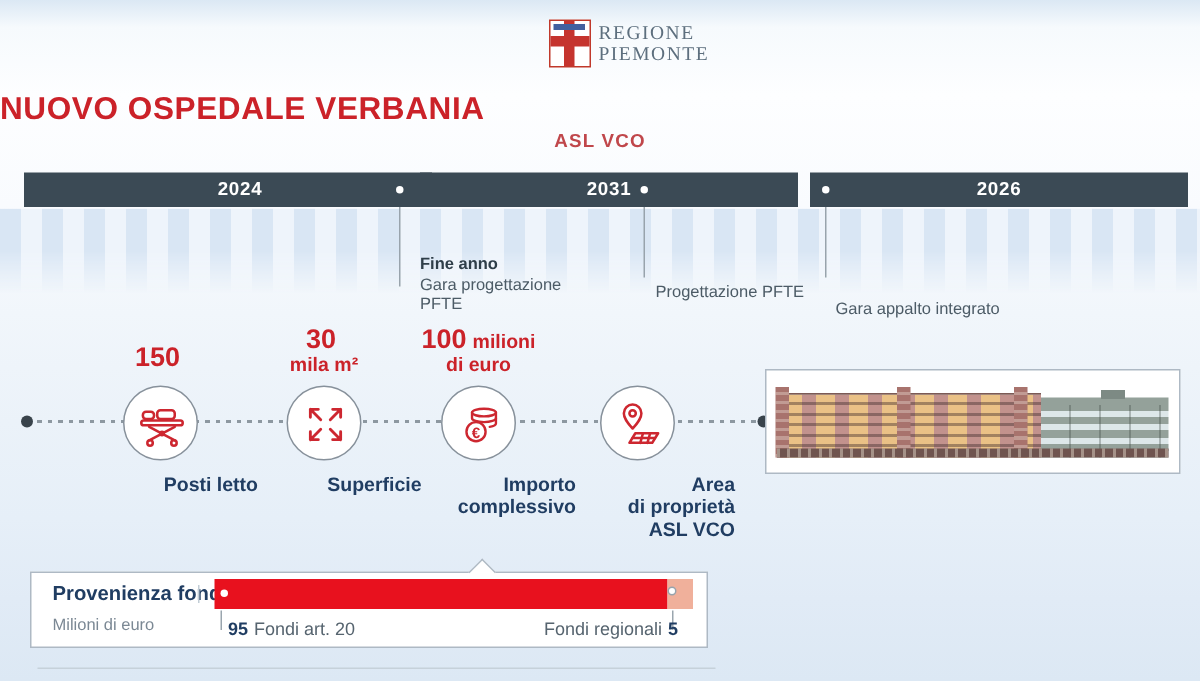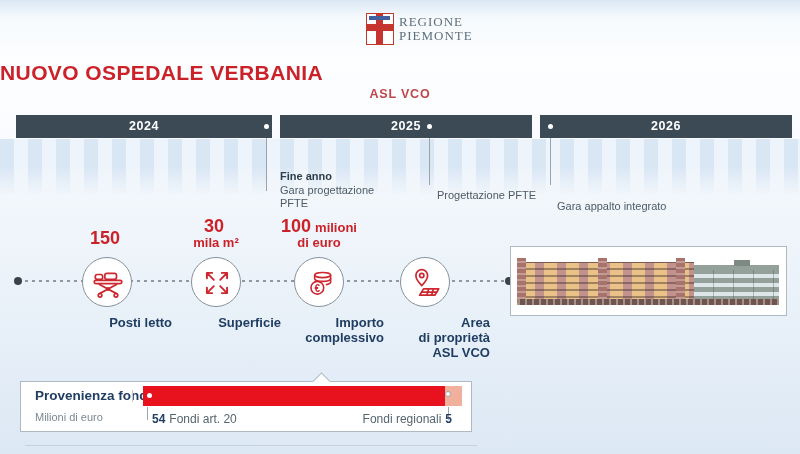--- a/index.html
+++ b/index.html
@@ -18,21 +18,21 @@
   .title{position:absolute;left:0;right:0;top:61px;font-size:21px;font-weight:bold;color:#cb2229;letter-spacing:.4px;}
   .subtitle{position:absolute;left:0;right:0;top:87px;text-align:center;font-size:12.5px;font-weight:bold;color:#c0474b;letter-spacing:.8px;}
   
   .stripes{position:absolute;left:0;right:0;top:139px;height:57px;
     background:repeating-linear-gradient(90deg,#d9e6f4 0 14px,#eef4fb 14px 28px);
     -webkit-mask-image:linear-gradient(180deg,#000 50%,transparent 100%);
     mask-image:linear-gradient(180deg,#000 50%,transparent 100%);
   }
   .seg{position:absolute;top:115px;height:23px;background:#3b4a55;color:#fff;
     font-size:12.5px;font-weight:bold;letter-spacing:.5px;text-align:center;line-height:23px;}
-  .seg1{left:16px;width:256px;} .seg2{left:280px;width:252px;} .seg3{left:540px;width:252px;}
+  .seg1{left:16px;width:256px;padding-left:16px;} .seg2{left:280px;width:252px;} .seg3{left:540px;width:252px;}
   .tdot{position:absolute;top:124px;width:5px;height:5px;border-radius:50%;background:#fff;}
   .evline{position:absolute;width:1px;background:#98a3ac;}
   .event{position:absolute;color:#4c5b66;font-size:11px;line-height:13px;margin-top:28px;}
   .ev-title{font-weight:bold;color:#2e3e49;margin-bottom:1px;}
   .ev-desc{white-space:pre-line;}
   .ev-nowrap .ev-desc{white-space:nowrap;}
   
   .dashline{position:absolute;left:18px;top:280px;width:492px;height:2px;
     background:repeating-linear-gradient(90deg,#8d98a1 0 3px,transparent 3px 7px);}
   .enddot{position:absolute;top:277px;width:8px;height:8px;border-radius:50%;background:#39434b;}
@@ -94,21 +94,21 @@
     <div>PIEMONTE</div>
   </div>
 
   <div class="title">NUOVO OSPEDALE VERBANIA</div>
   <div class="subtitle">ASL VCO</div>
 
   <div class="seg seg1">
     <span>2024</span>
   </div>
   <div class="seg seg2">
-    <span>2025</span>
+    <span>2031</span>
   </div>
   <div class="seg seg3">
     <span>2026</span>
   </div>
   <div class="tdot" style="left:264px"></div>
   <div class="tdot" style="left:427px"></div>
   <div class="tdot" style="left:548px"></div>
   <div class="evline" style="left:266px;top:138px;height:53px"></div>
   <div class="evline" style="left:429px;top:138px;height:47px"></div>
   <div class="evline" style="left:550px;top:138px;height:47px"></div>
@@ -209,21 +209,21 @@
     <div class="p-tick"></div>
     <div class="p-bar">
       <div class="p-red"></div>
       <div class="p-pink"></div>
       <div class="p-dot1"></div>
     </div>
     <div class="p-dot2"></div>
     <div class="p-lead" style="left:126px"></div>
     <div class="p-lead" style="left:427px"></div>
     <div class="p-lab p-lab1" style="left:131px">
-      <b>54</b><span>Fondi art. 20</span>
+      <b>95</b><span>Fondi art. 20</span>
     </div>
     <div class="p-lab p-lab2" style="right:19px">
       <span>Fondi regionali</span><b>5</b>
     </div>
   </div>
   <div class="bottom-divider"></div>
 
 </div>
 
 </body></html>

